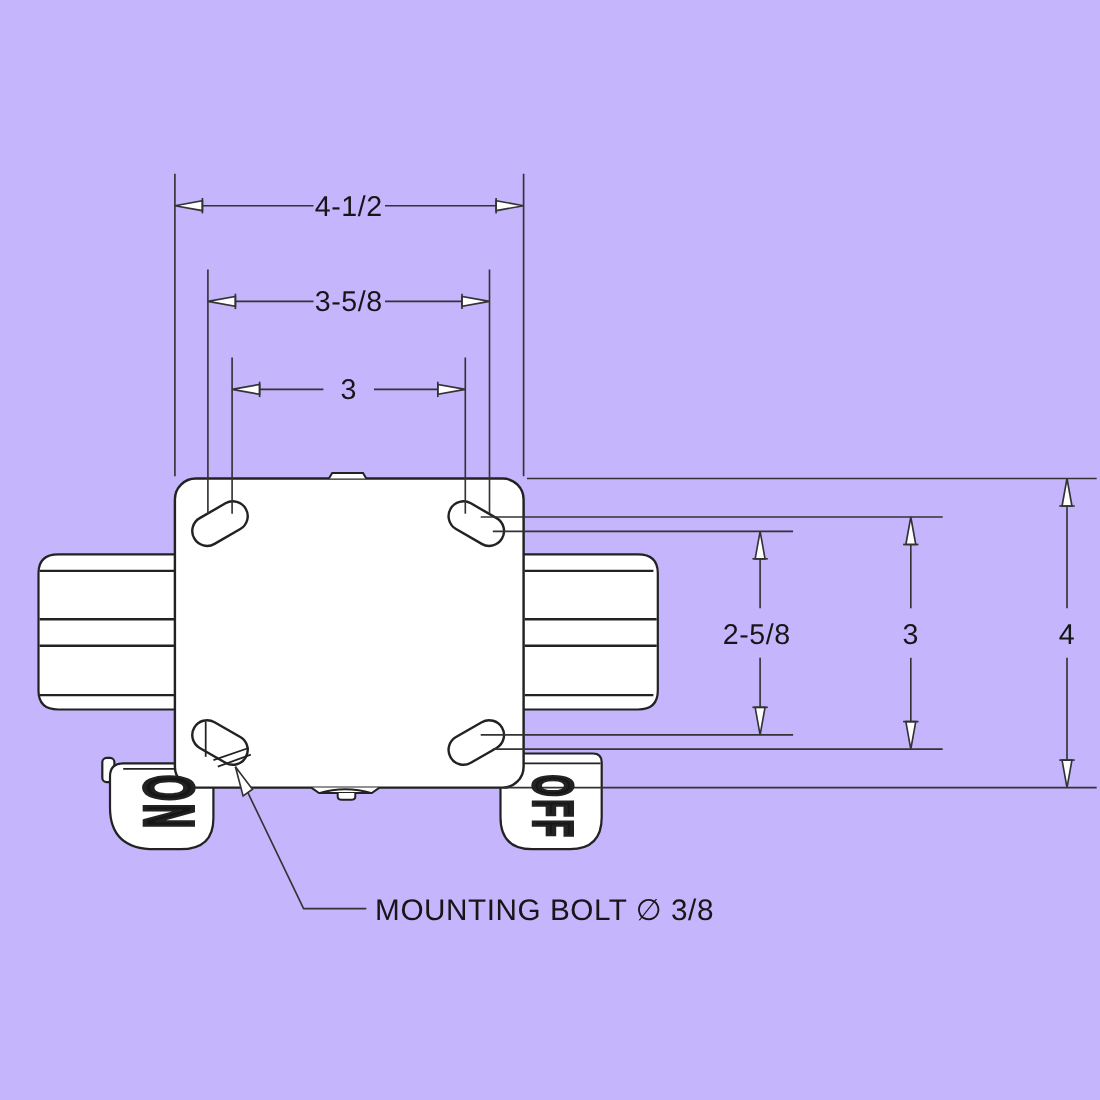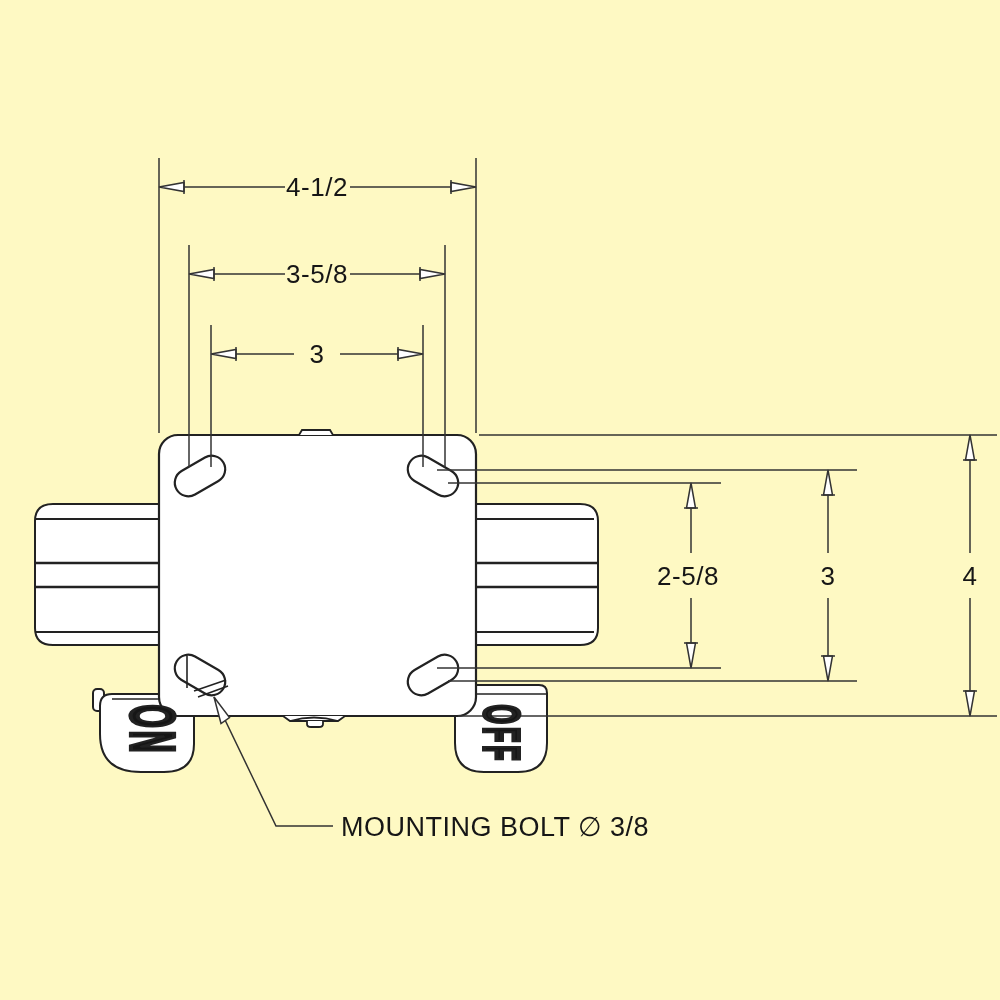--- a/index.html
+++ b/index.html
@@ -1,17 +1,17 @@
 <!DOCTYPE html>
 <html><head>
 <meta charset="utf-8">
 <style>
   html,body{margin:0;padding:0;background:#fff;}
   .canvas{
-    position:relative;width:1000px;height:1000px;background:#fef9c3;overflow:hidden;
+    position:relative;width:1000px;height:1000px;background:#c4b5fd;overflow:hidden;
     font-family:"Liberation Sans", sans-serif;
     text-align:right;
   }
   svg text{
     font-family:"Liberation Sans", sans-serif;
     fill:#161616;
   }
   .dim-text{font-size:26px;letter-spacing:0.5px;}
   .note-text{font-size:27px;letter-spacing:0.5px;}
   .pedal-text{font-weight:bold;}

